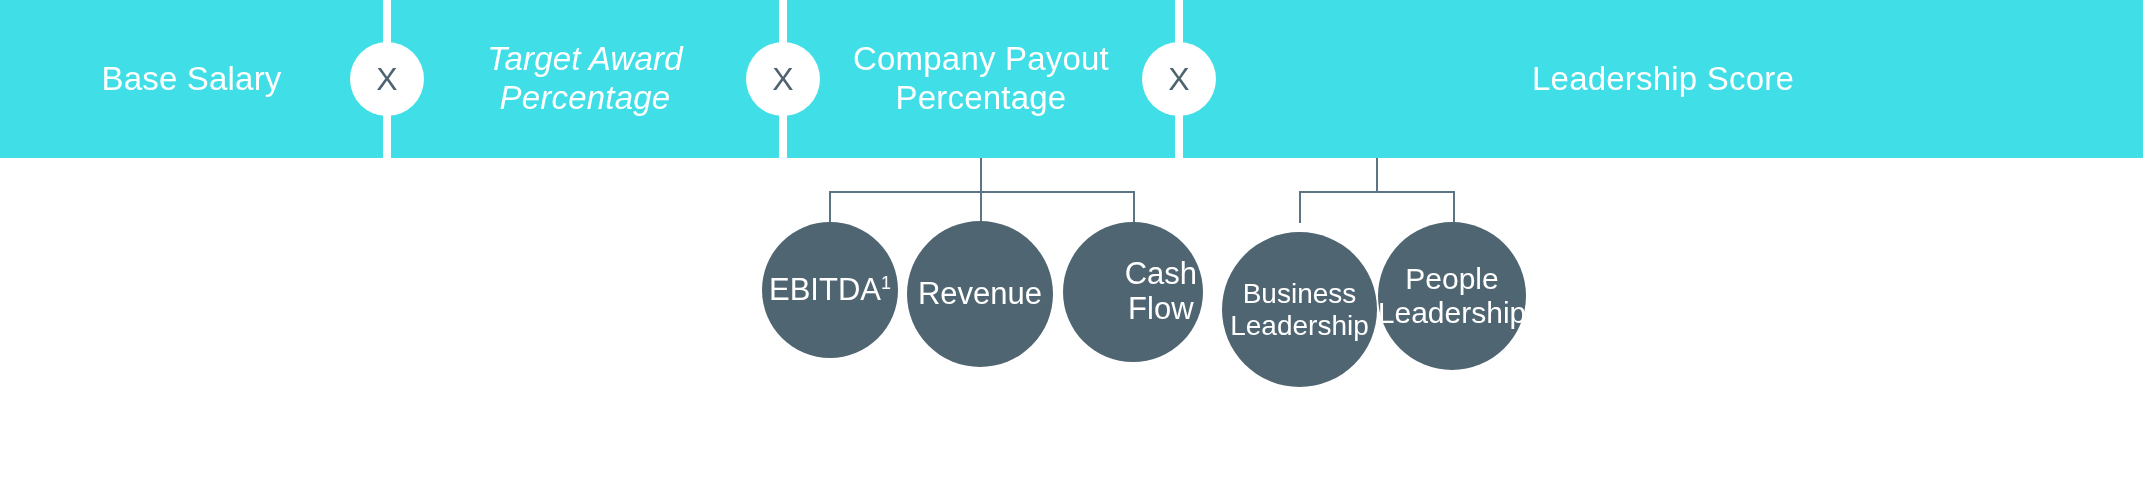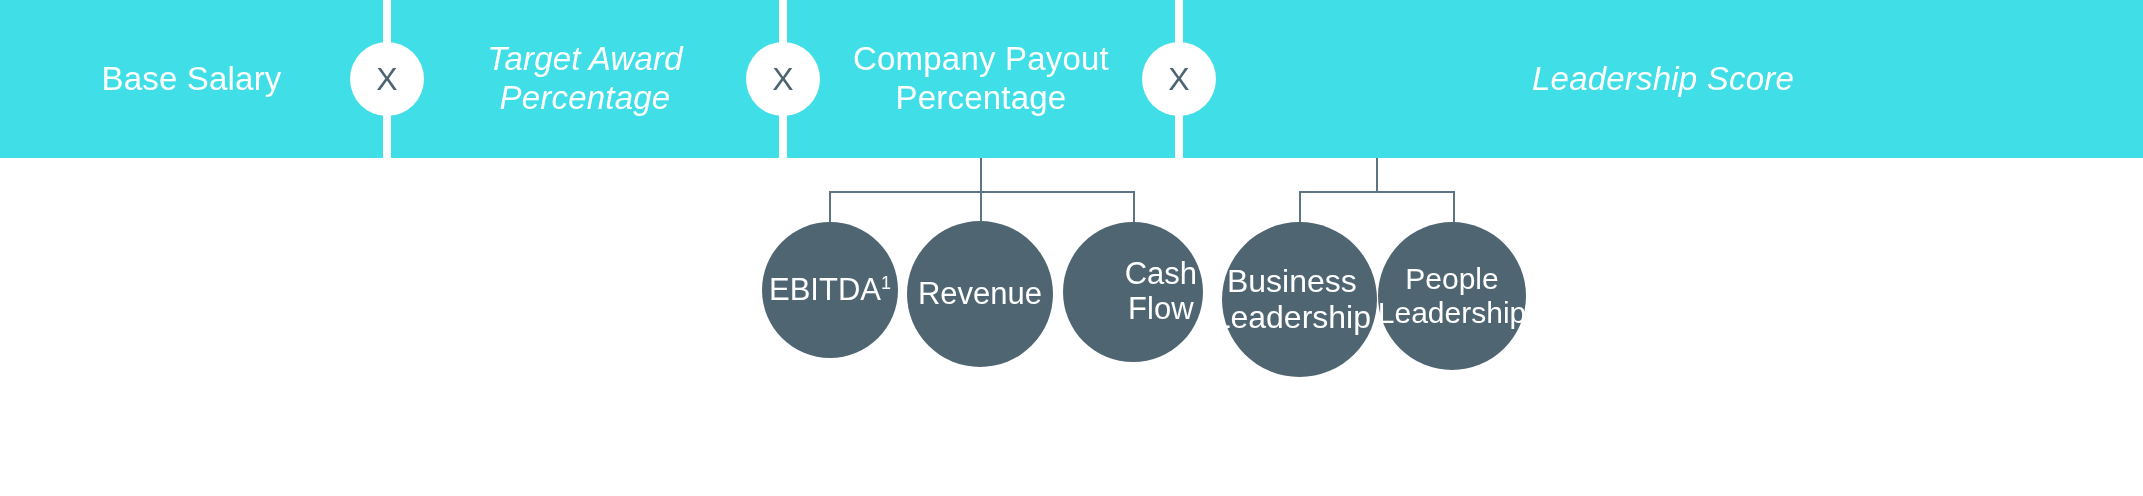--- a/index.html
+++ b/index.html
@@ -108,21 +108,21 @@
     <div class="band" style="left:391px; width:388px;font-style:italic;">
       <div class="band-label">Target Award
 Percentage</div>
     </div>
 
     <div class="band" style="left:787px; width:388px;">
       <div class="band-label">Company Payout
 Percentage</div>
     </div>
 
-    <div class="band" style="left:1183px; width:960px;font-style:italic;">
+    <div class="band" style="left:1183px; width:960px;">
       <div class="band-label">Leadership Score</div>
     </div>
 
     <div class="op" style="left:350px;">
       <span>X</span>
     </div>
     <div class="op" style="left:746px;">
       <span>X</span>
     </div>
     <div class="op" style="left:1142px;">
@@ -149,21 +149,21 @@
 
   <div class="node" style="left:907px; top:221px; width:146px; height:146px;">
     <span>Revenue</span>
   </div>
 
   <div class="node" style="left:1063px; top:222px; width:140px; height:140px;justify-content:flex-end;">
     <span>Cash
 Flow</span>
   </div>
 
-  <div class="node" style="left:1222px; top:222px; width:155px; height:155px; font-size:32px;justify-content:flex-end;">
+  <div class="node" style="left:1222px; top:232px; width:155px; height:155px; font-size:28px;">
     <span>Business
 Leadership</span>
   </div>
 
   <div class="node" style="left:1378px; top:222px; width:148px; height:148px; font-size:30px;align-items:center;">
     <span>People
 Leadership</span>
   </div>
 
 </div>

